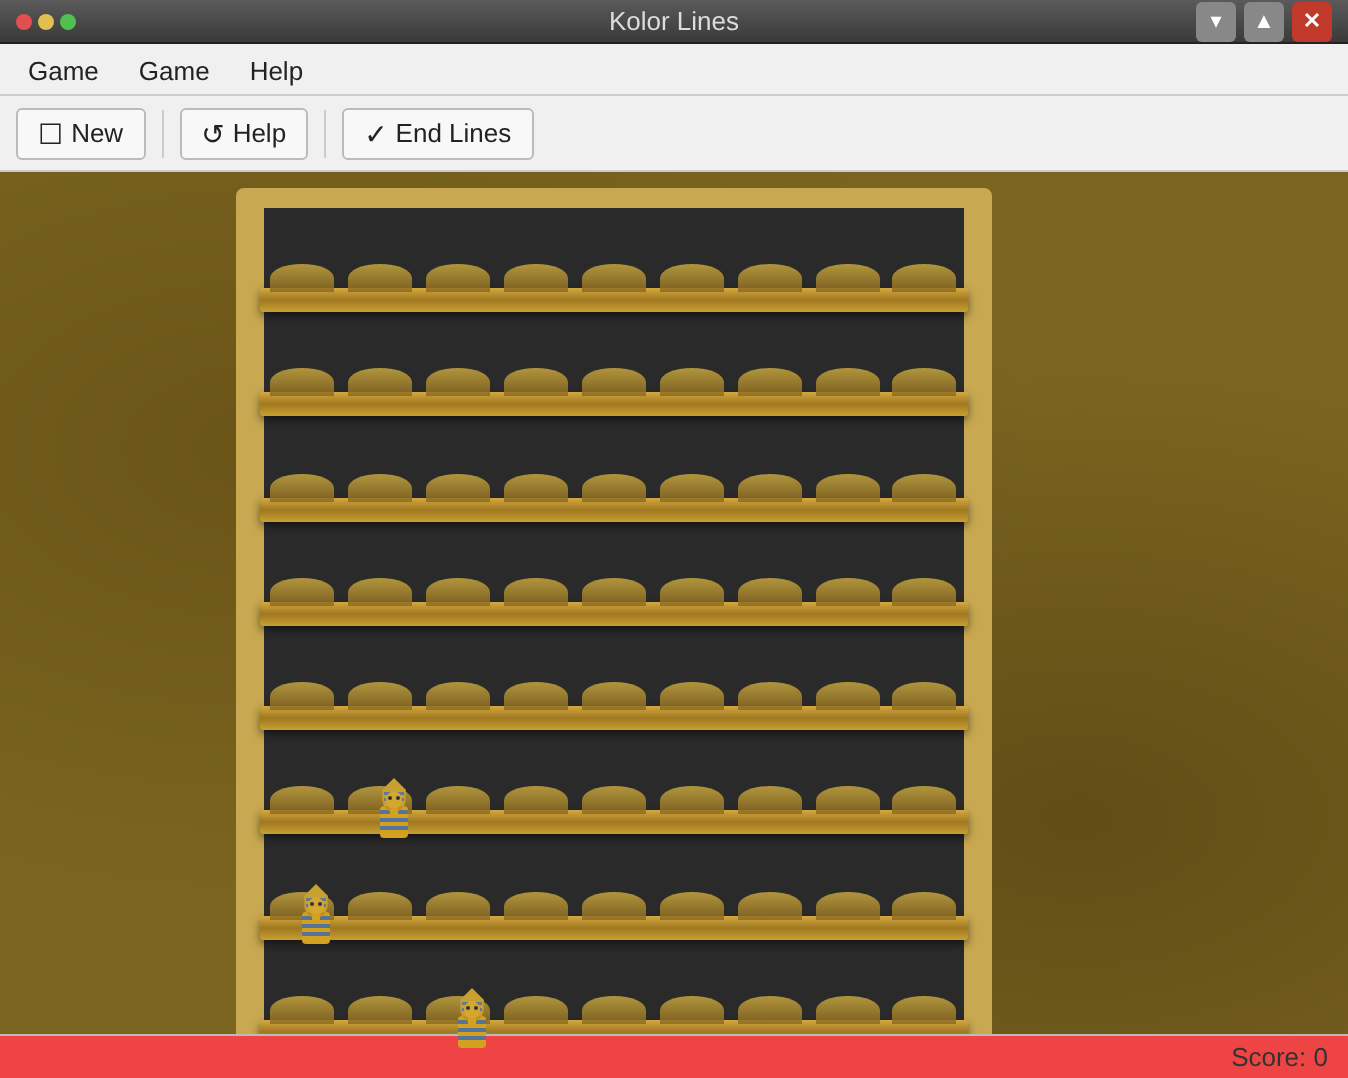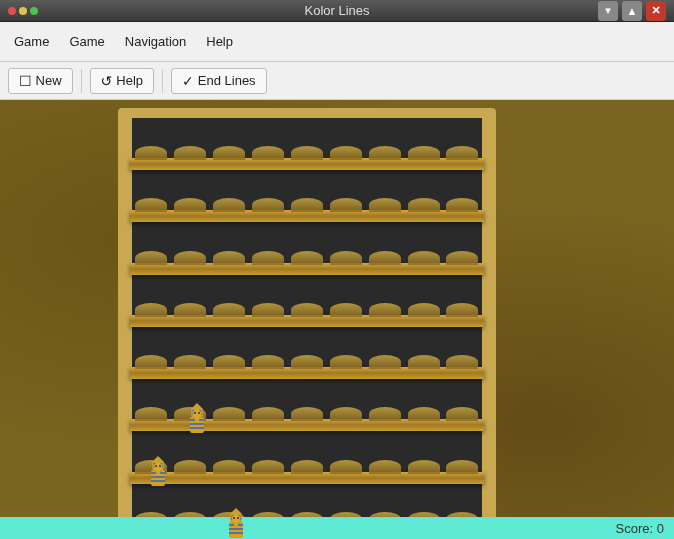--- a/index.html
+++ b/index.html
@@ -55,24 +55,24 @@
       cursor: pointer;
       display: flex; align-items: center; justify-content: center;
       font-size: 11px;
     }
     .title-btn-min { background: #888; color: #fff; }
     .title-btn-max { background: #888; color: #fff; }
     .title-btn-close { background: #c0392b; color: #fff; font-weight: bold; }
 
     
     .menu-bar {
-      height: 40px;
+      height: 26px;
       background: #f0f0f0;
       display: flex;
-      align-items: center;
+      align-items: flex-end;
       padding: 0 4px;
       border-bottom: 1px solid #ccc;
     }
     .menu-item {
       padding: 4px 10px;
       font-size: 13px;
       cursor: pointer;
       border-radius: 3px;
       color: #222;
     }
@@ -185,21 +185,21 @@
       width: 32px;
       height: 14px;
       background: linear-gradient(to bottom, #c8a840, #8a6820);
       border-radius: 50% 50% 0 0;
       opacity: 0.85;
     }
 
     
     .status-bar {
       height: 22px;
-      background: #5eead4;
+      background: #ef4444;
       border-top: 1px solid #bbb;
       display: flex;
       align-items: center;
       justify-content: flex-end;
       padding: 0 10px;
       font-size: 13px;
       color: #333;
       position: absolute;
       bottom: 0;
       left: 0;
@@ -221,21 +221,20 @@
   <div class="title-bar-controls">
     <button class="title-btn title-btn-min">▾</button>
     <button class="title-btn title-btn-max">▲</button>
     <button class="title-btn title-btn-close">✕</button>
   </div>
 </div>
 
 <div class="menu-bar">
   <div class="menu-item">Game</div>
   <div class="menu-item">Game</div>
-  <div class="menu-item">Navigation</div>
   <div class="menu-item">Help</div>
 </div>
 
 <div class="toolbar">
   <button class="toolbar-btn">
     <span class="icon">☐</span>
     <span>New</span>
   </button>
   <div class="toolbar-separator"></div>
   <button class="toolbar-btn">

